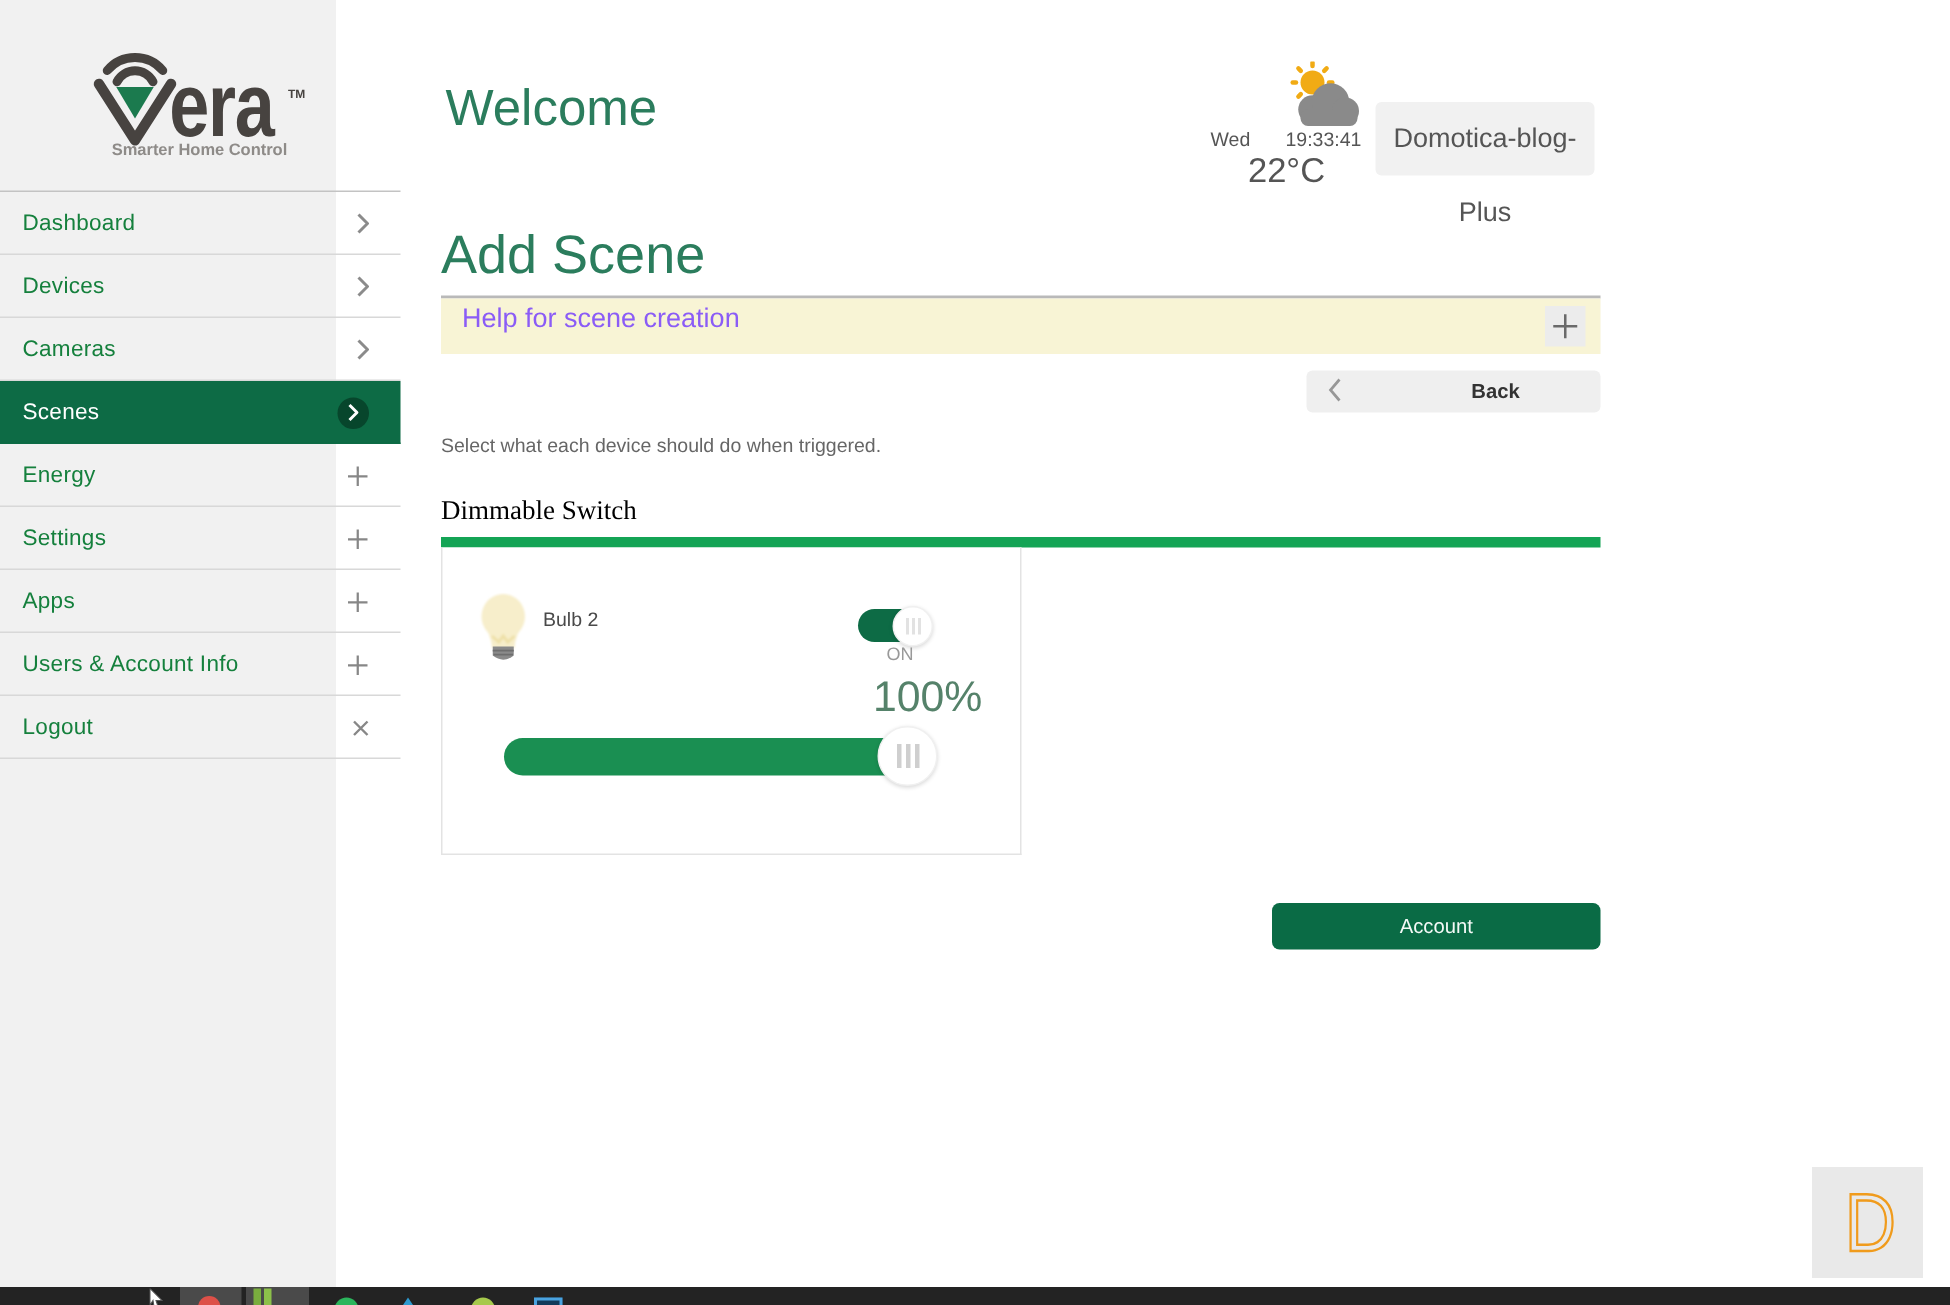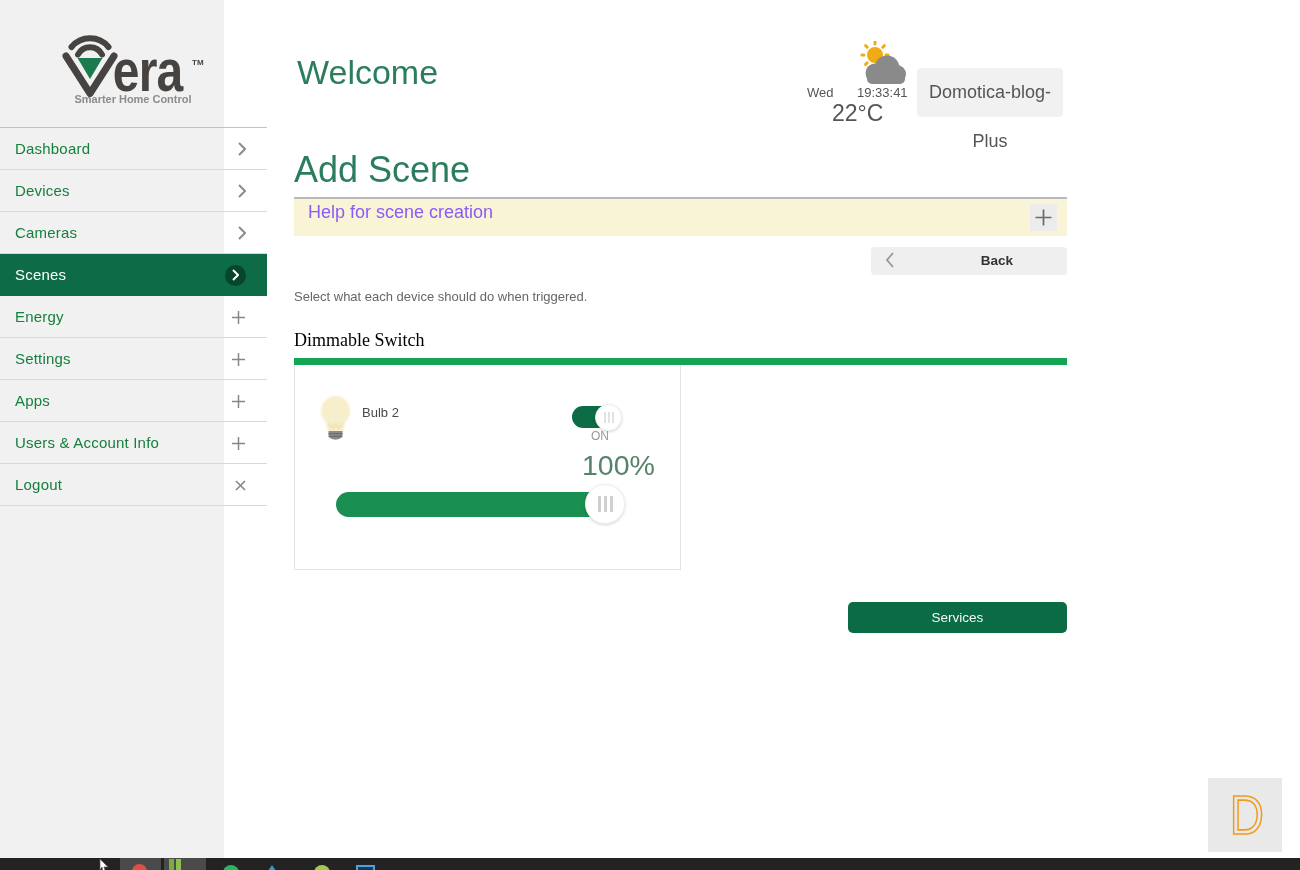--- a/index.html
+++ b/index.html
@@ -192,21 +192,21 @@
     <i></i>
   </div>
 <div class="abs" id="ontxt">ON</div>
 <div class="abs" id="pct">100%</div>
 <div class="abs" id="slidertrack"></div>
 <div class="abs knob" id="sknob">
     <i></i>
     <i></i>
     <i></i>
   </div>
-<div class="abs" id="validate">Services</div>
+<div class="abs" id="validate">Account</div>
 <div class="abs" id="davatar">
   <svg width="74" height="74" viewBox="0 0 74 74">
     <g transform="scale(0.86,1)">
         <text x="45.3" y="56" font-size="55" text-anchor="middle" fill="none" stroke="#f09b1c" stroke-width="1.7">D</text>
       </g>
   </svg>
 </div>
 
 <div id="taskbar">
   <svg width="12" height="14" style="position:absolute;left:98px;top:1px" viewBox="0 0 12 14">

